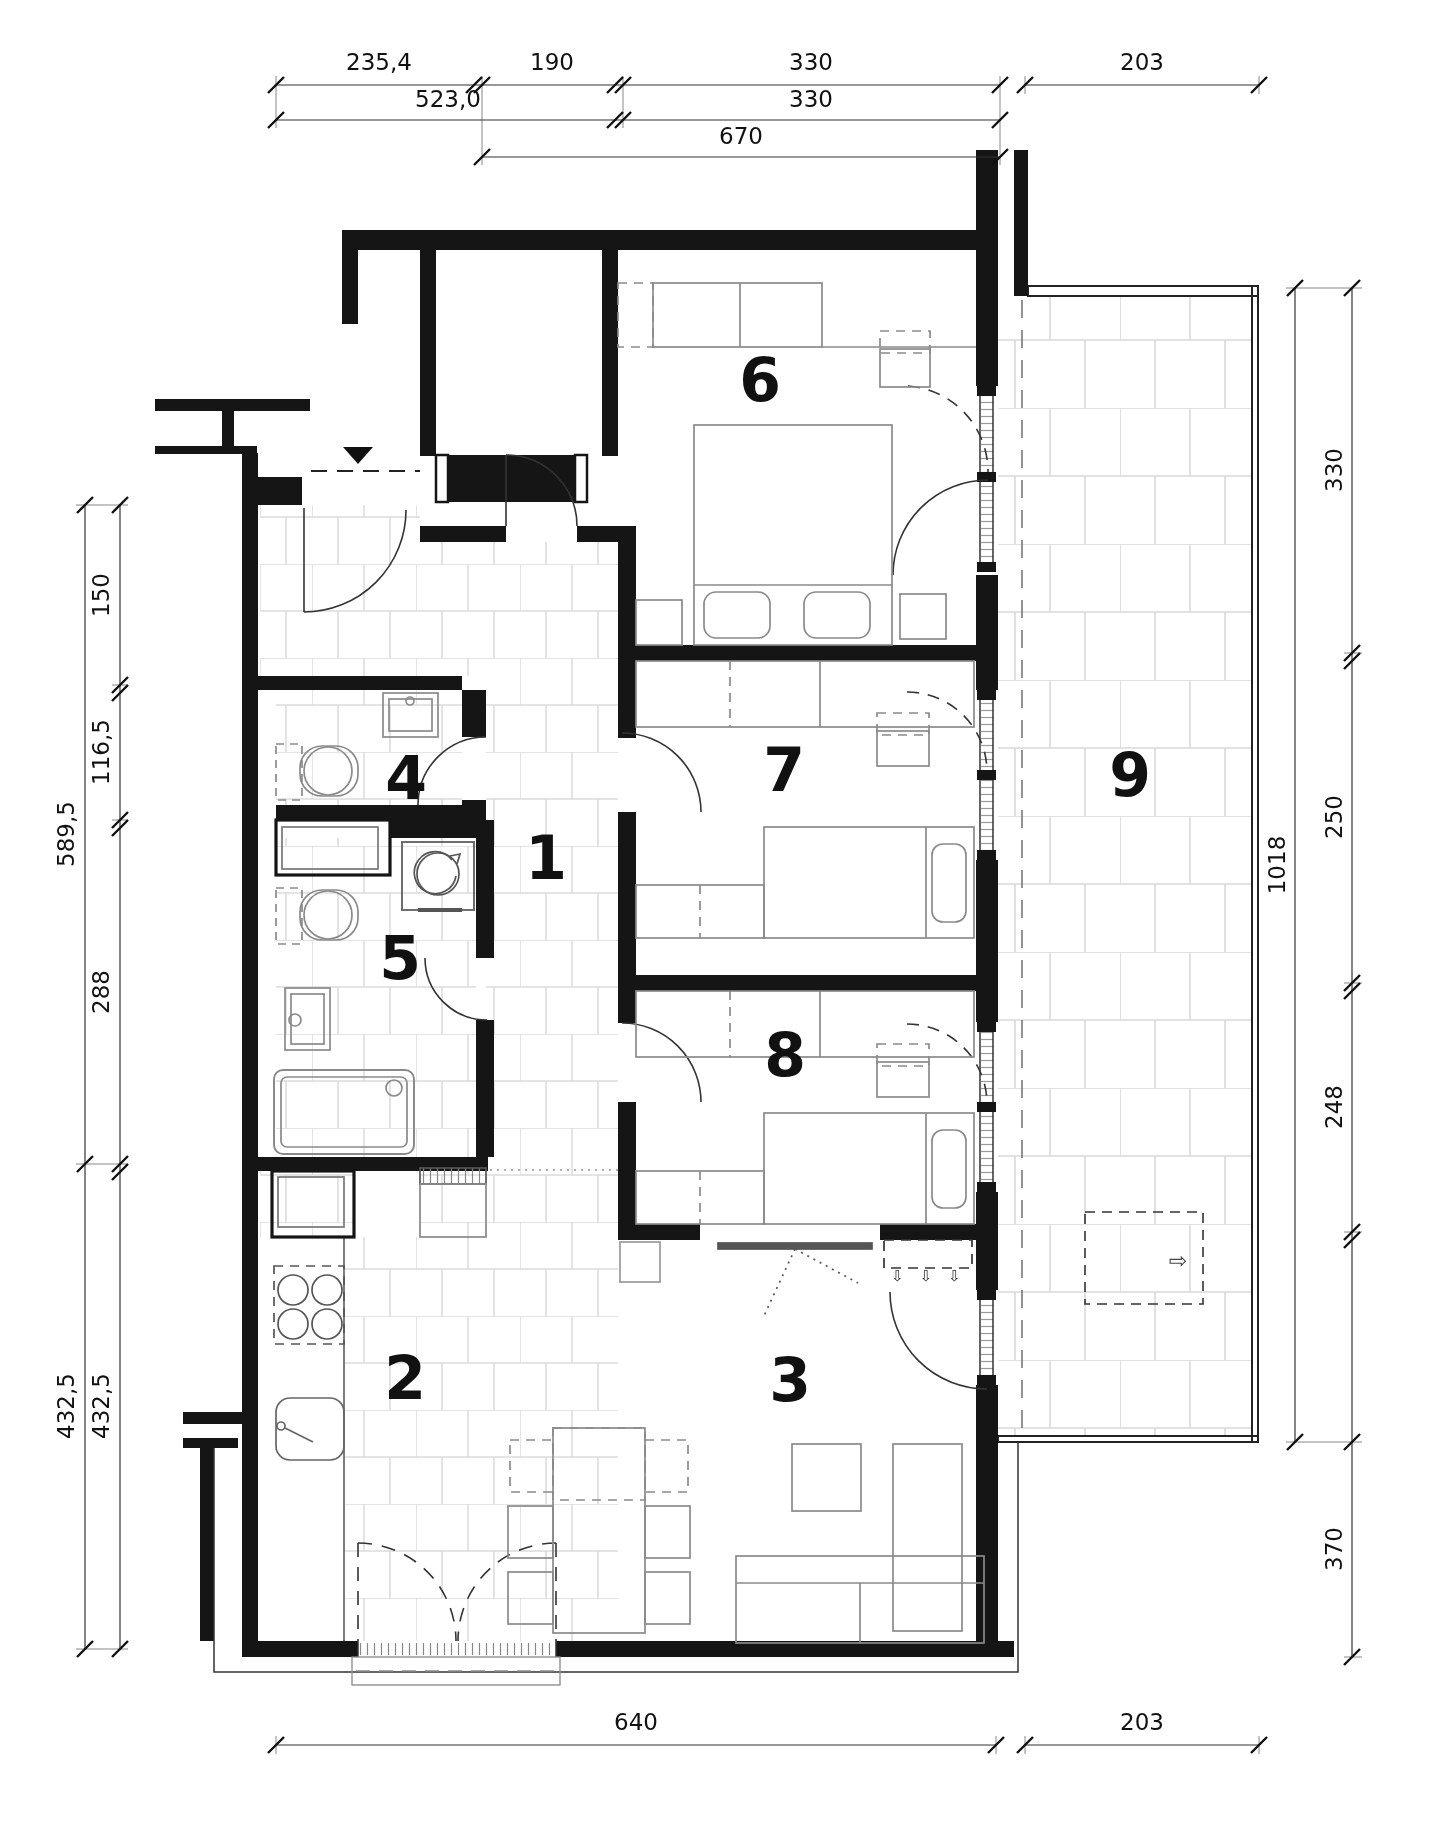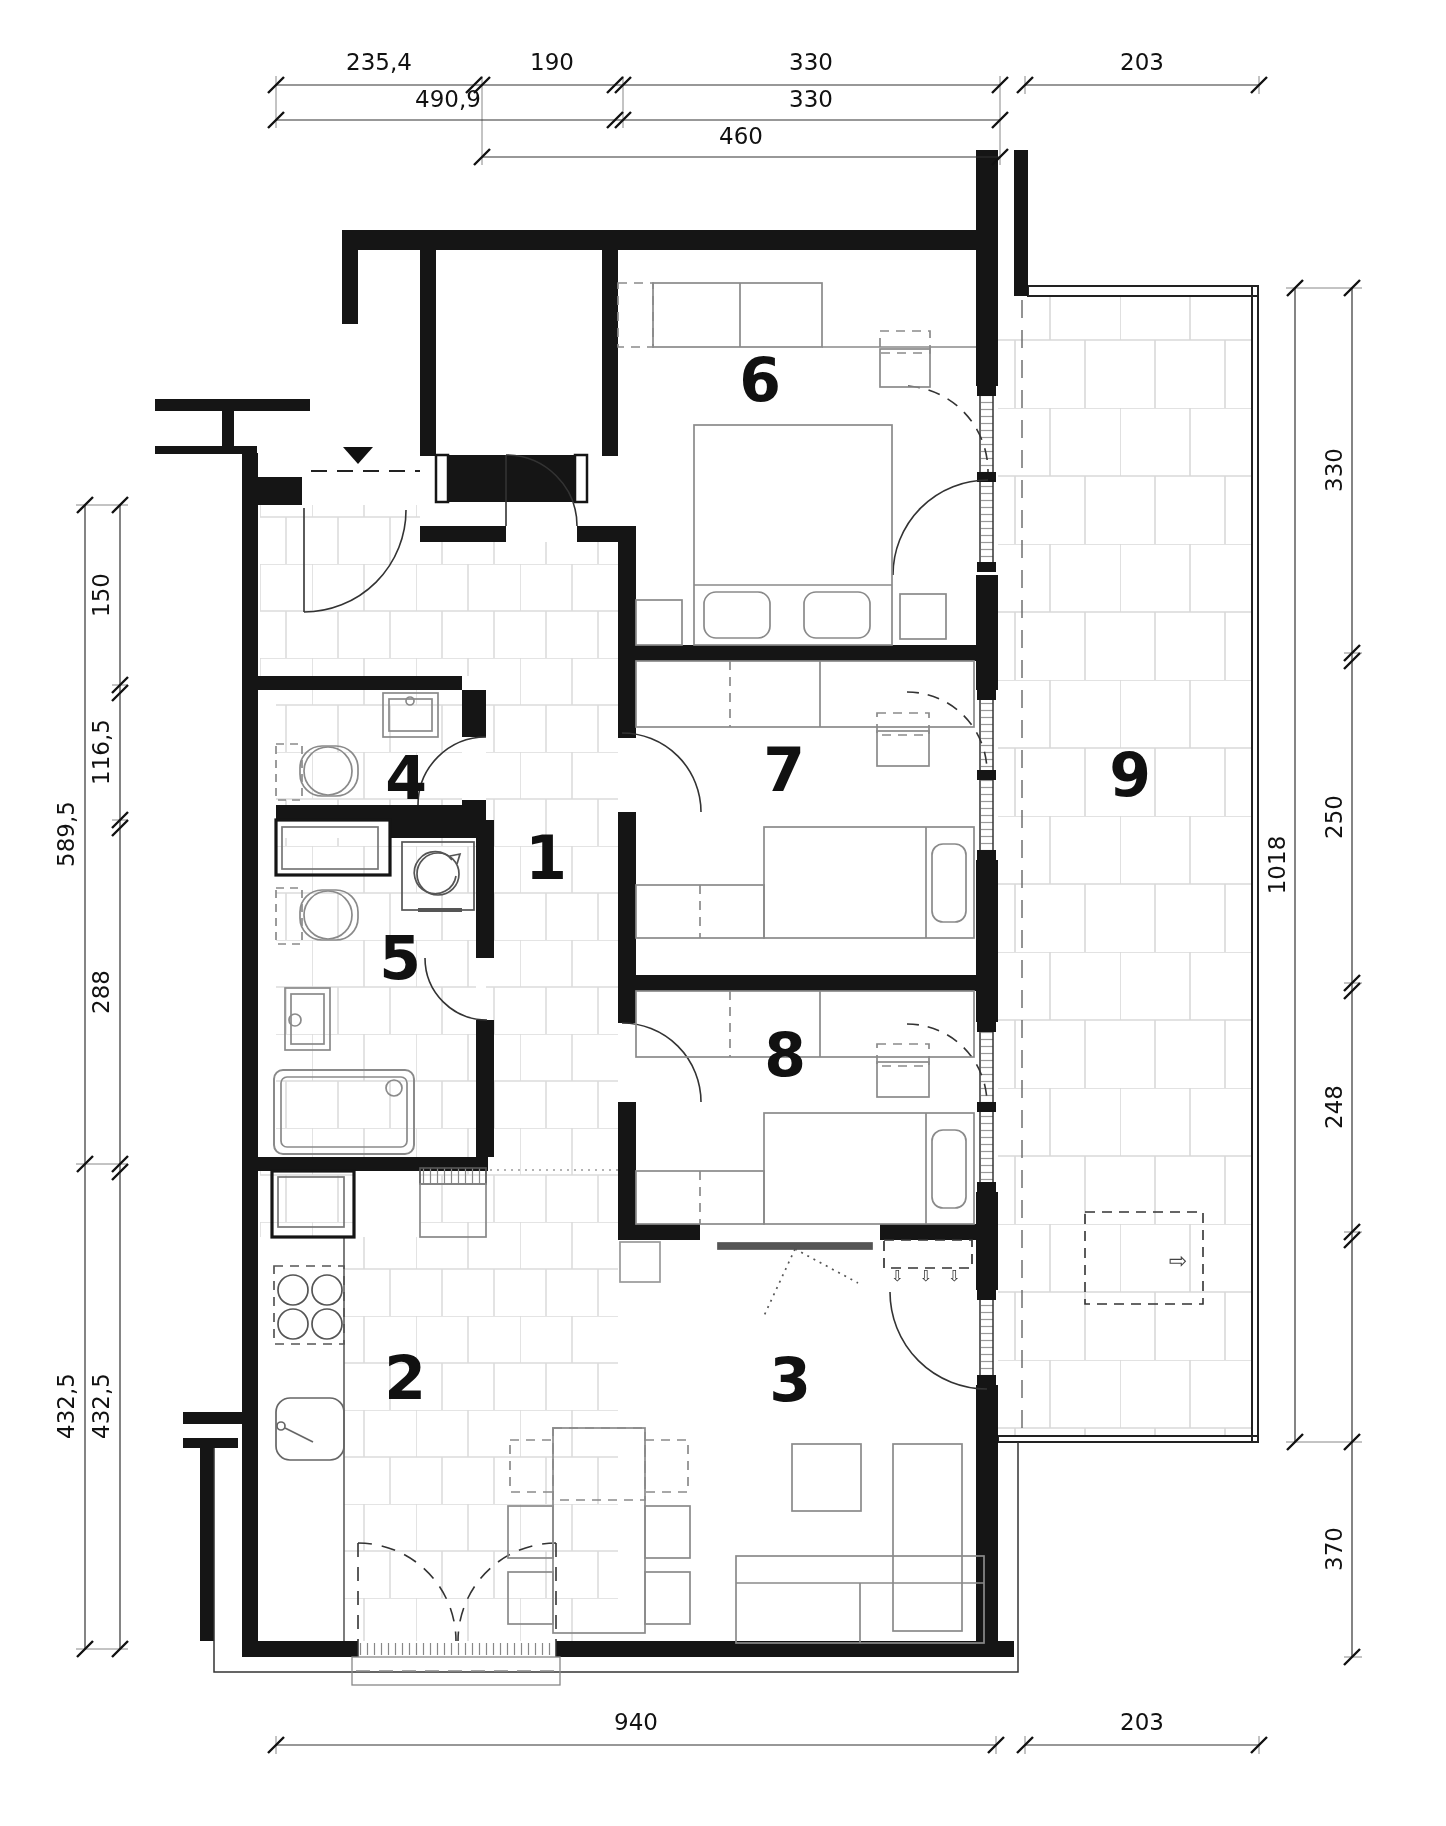--- a/index.html
+++ b/index.html
@@ -326,35 +326,35 @@
   <div class="lbl room-num" style="left:400px;top:958px">5</div>
   <div class="lbl room-num" style="left:760px;top:380px">6</div>
   <div class="lbl room-num" style="left:784px;top:770px">7</div>
   <div class="lbl room-num" style="left:785px;top:1055px">8</div>
   <div class="lbl room-num" style="left:1130px;top:775px">9</div>
 
   <div class="lbl dim" style="left:379px;top:62px">235,4</div>
   <div class="lbl dim" style="left:552px;top:62px">190</div>
   <div class="lbl dim" style="left:811px;top:62px">330</div>
   <div class="lbl dim" style="left:1142px;top:62px">203</div>
-  <div class="lbl dim" style="left:448px;top:99px">490,9</div>
+  <div class="lbl dim" style="left:448px;top:99px">523,0</div>
   <div class="lbl dim" style="left:811px;top:99px">330</div>
-  <div class="lbl dim" style="left:741px;top:136px">460</div>
+  <div class="lbl dim" style="left:741px;top:136px">670</div>
 
   <div class="lbl dim rot" style="left:66px;top:834px">589,5</div>
   <div class="lbl dim rot" style="left:66px;top:1406px">432,5</div>
   <div class="lbl dim rot" style="left:101px;top:595px">150</div>
   <div class="lbl dim rot" style="left:101px;top:752px">116,5</div>
   <div class="lbl dim rot" style="left:101px;top:992px">288</div>
   <div class="lbl dim rot" style="left:101px;top:1406px">432,5</div>
 
   <div class="lbl dim rot" style="left:1277px;top:865px">1018</div>
   <div class="lbl dim rot" style="left:1334px;top:470px">330</div>
   <div class="lbl dim rot" style="left:1334px;top:817px">250</div>
   <div class="lbl dim rot" style="left:1334px;top:1107px">248</div>
   <div class="lbl dim rot" style="left:1334px;top:1549px">370</div>
 
-  <div class="lbl dim" style="left:636px;top:1722px">940</div>
+  <div class="lbl dim" style="left:636px;top:1722px">640</div>
   <div class="lbl dim" style="left:1142px;top:1722px">203</div>
 
   <div class="lbl mark-small" style="left:934px;top:1276px">⇩⇩⇩</div>
   <div class="lbl mark-arrow" style="left:1178px;top:1260px">⇨</div>
 </div>
 
 </body></html>

